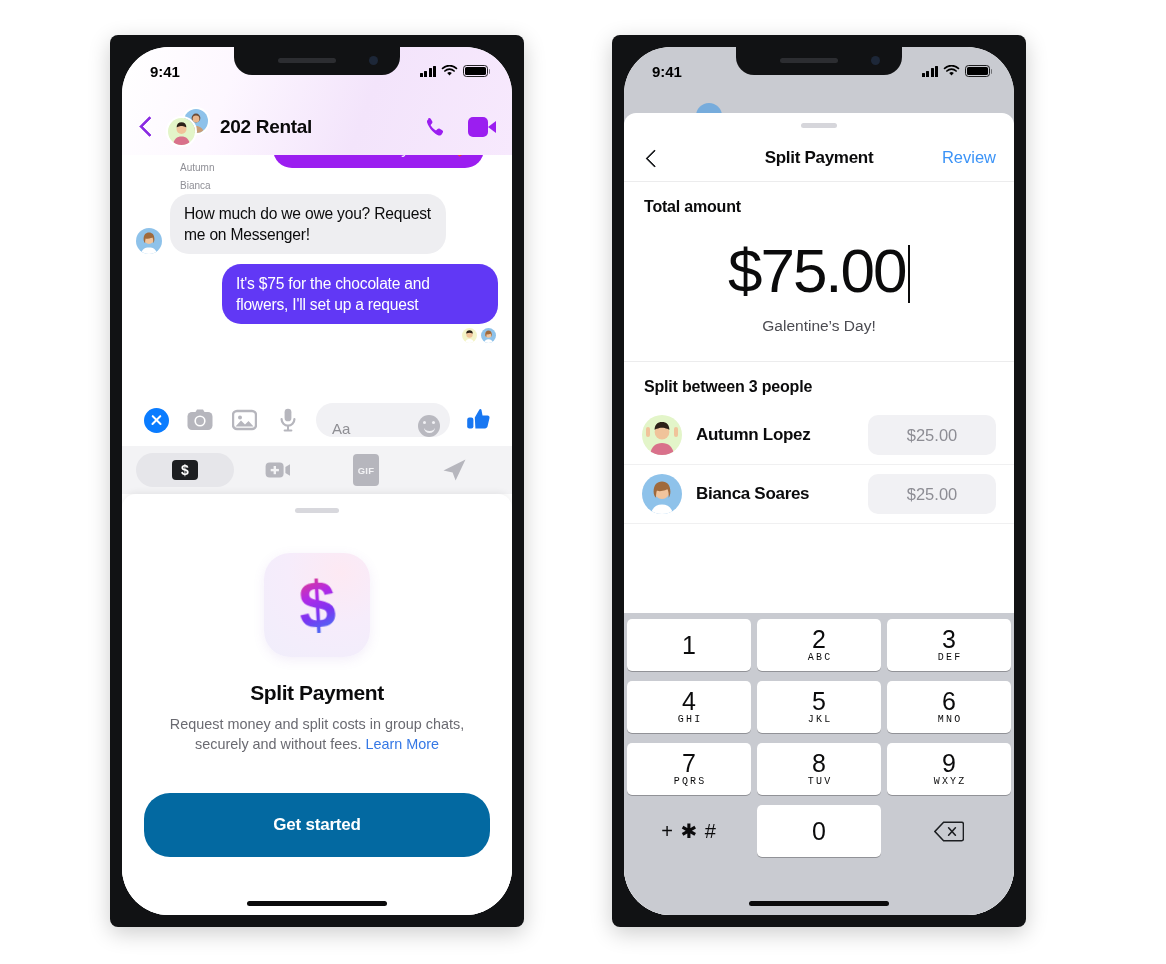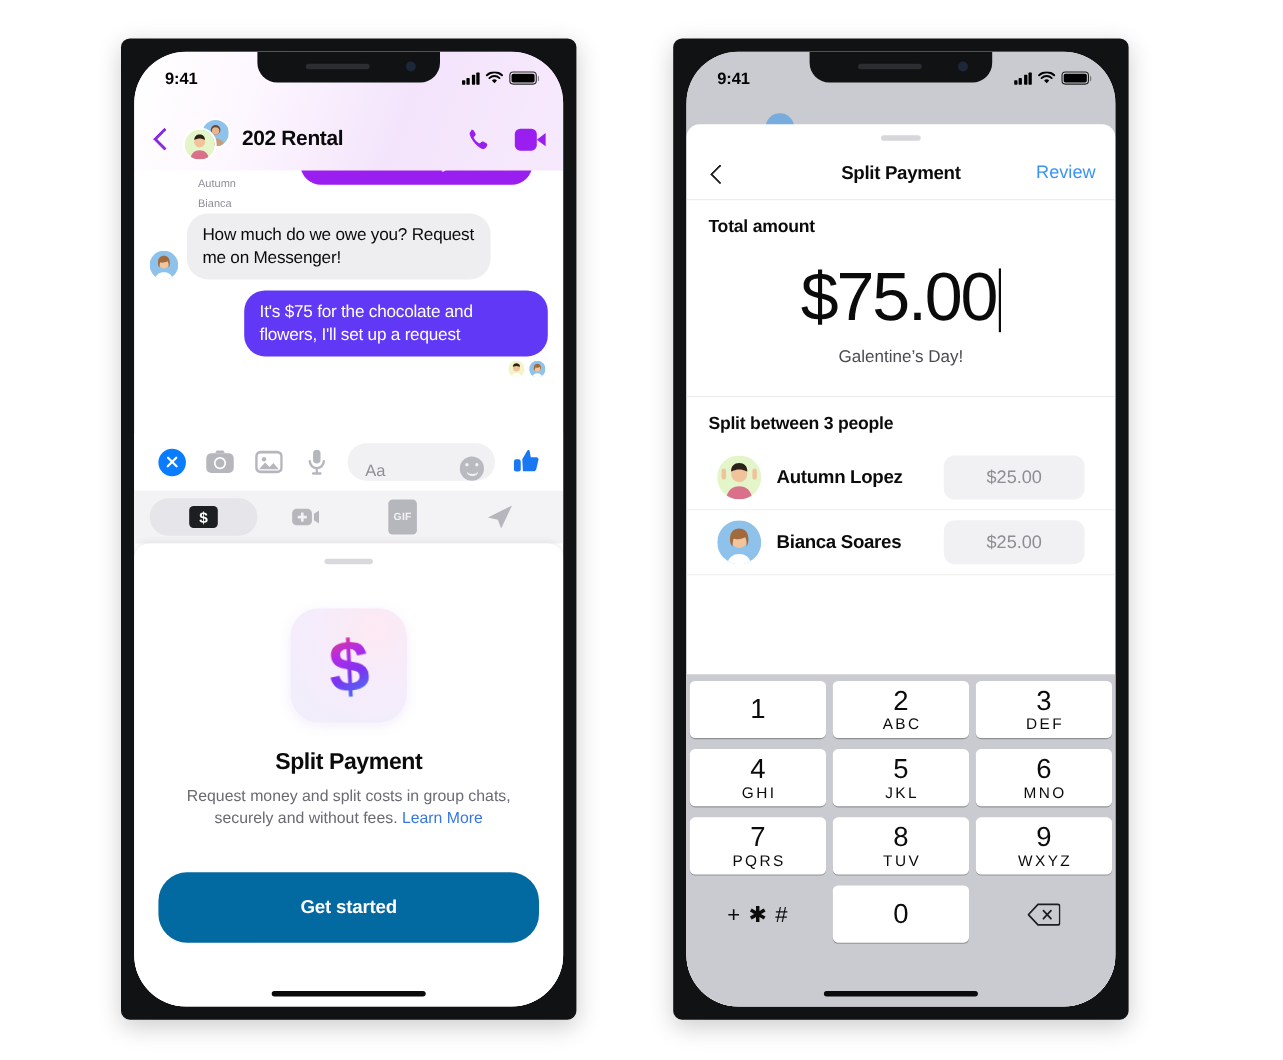--- a/index.html
+++ b/index.html
@@ -525,21 +525,21 @@
   .rp-split-label {
     font-size: 16px;
     font-weight: bold;
     color: #0b0b0c;
     padding: 16px 20px 10px 20px;
     letter-spacing: -0.2px;
   }
   .rp-person {
     display: flex;
     align-items: center;
-    padding: 9px 28px;
+    padding: 9px 18px;
     border-bottom: 1px solid #f0f0f1;
   }
   .rp-person .pav {
     width: 40px; height: 40px;
     border-radius: 50%;
     flex: 0 0 auto;
     overflow: hidden;
   }
   .rp-person .pname {
     margin-left: 14px;
@@ -583,25 +583,26 @@
     flex-direction: column;
     align-items: center;
     justify-content: center;
     box-shadow: 0 1px 0 rgba(0,0,0,0.28);
     font-family: inherit;
     border: none;
     padding: 0;
   }
   .key .num { font-size: 25px; color: #0b0b0c; line-height: 1; font-weight: normal; }
   .key .letters {
-    font-size: 14px;
+    font-size: 10px;
     letter-spacing: 2.2px;
     color: #0b0b0c;
     margin-top: 0;
     text-indent: 2.2px;
+    font-family: Liberation Mono, monospace;
   }
   .key.blank, .key.fn {
     background: transparent;
     box-shadow: none;
   }
   .key.fn .sym { font-size: 20px; color: #0b0b0c; letter-spacing: 1px; }
   .bksp {
     width: 30px; height: 21px;
     position: relative;
   }

